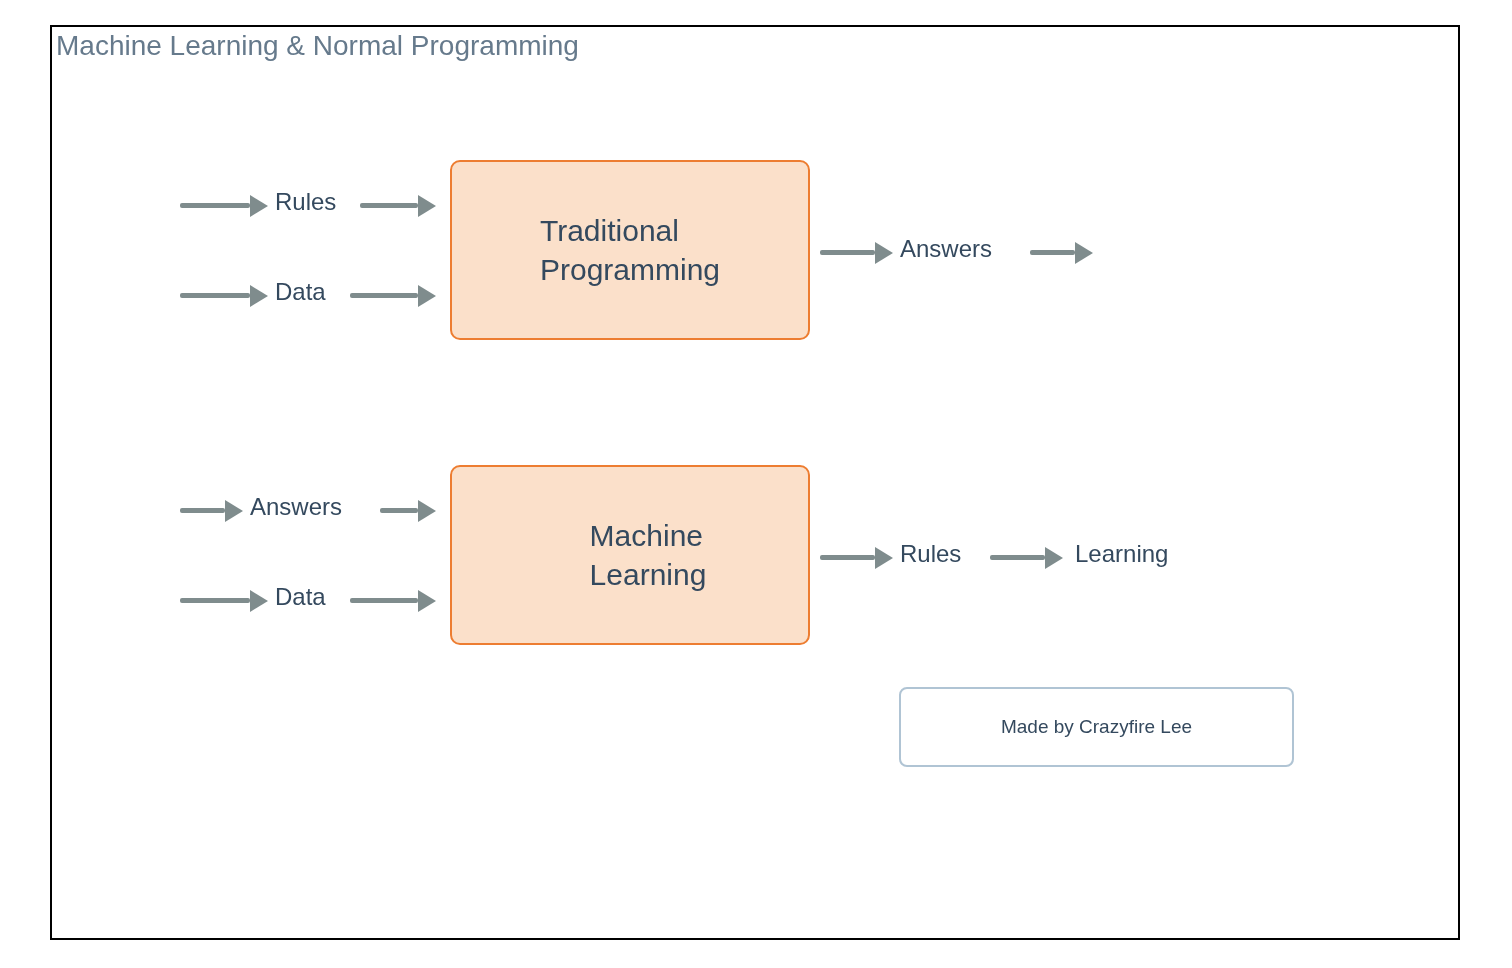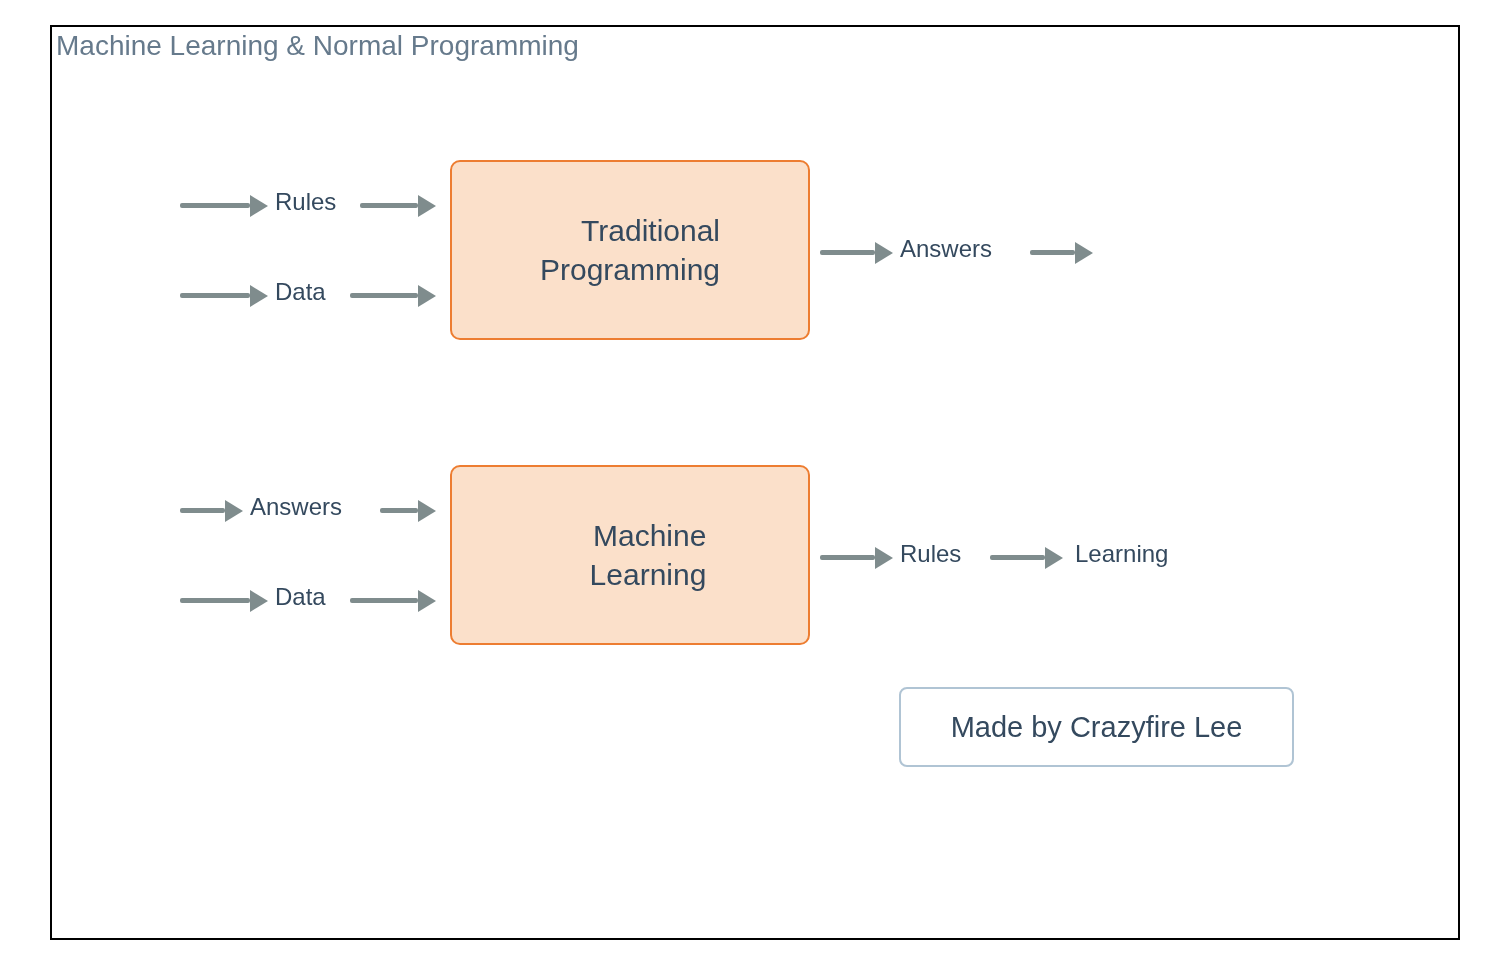--- a/index.html
+++ b/index.html
@@ -42,21 +42,21 @@
     }
     
     .process-box {
       position: absolute;
       background: #fbe0ca;
       border: 2px solid #ed7d31;
       border-radius: 10px;
       display: flex;
       align-items: center;
       justify-content: center;
-      text-align: right;
+      text-align: left;
       font-size: 30px;
       color: #34495e;
       line-height: 1.3;
     }
     .box1 {
       left: 400px;
       top: 90px;
       width: 360px;
       height: 180px;
     }
@@ -94,21 +94,21 @@
       left: 849px;
       top: 617px;
       width: 395px;
       height: 80px;
       background: #ffffff;
       border: 2px solid #b0c4d4;
       border-radius: 8px;
       display: flex;
       align-items: center;
       justify-content: center;
-      font-size: 29px;
+      font-size: 19px;
       color: #34495e;
     }
   </style>
 </head>
 <body>
 
 <div class="outer-frame"></div>
 <div class="title">Machine Learning &amp; Normal Programming</div>
 
 <div class="diagram-area">

